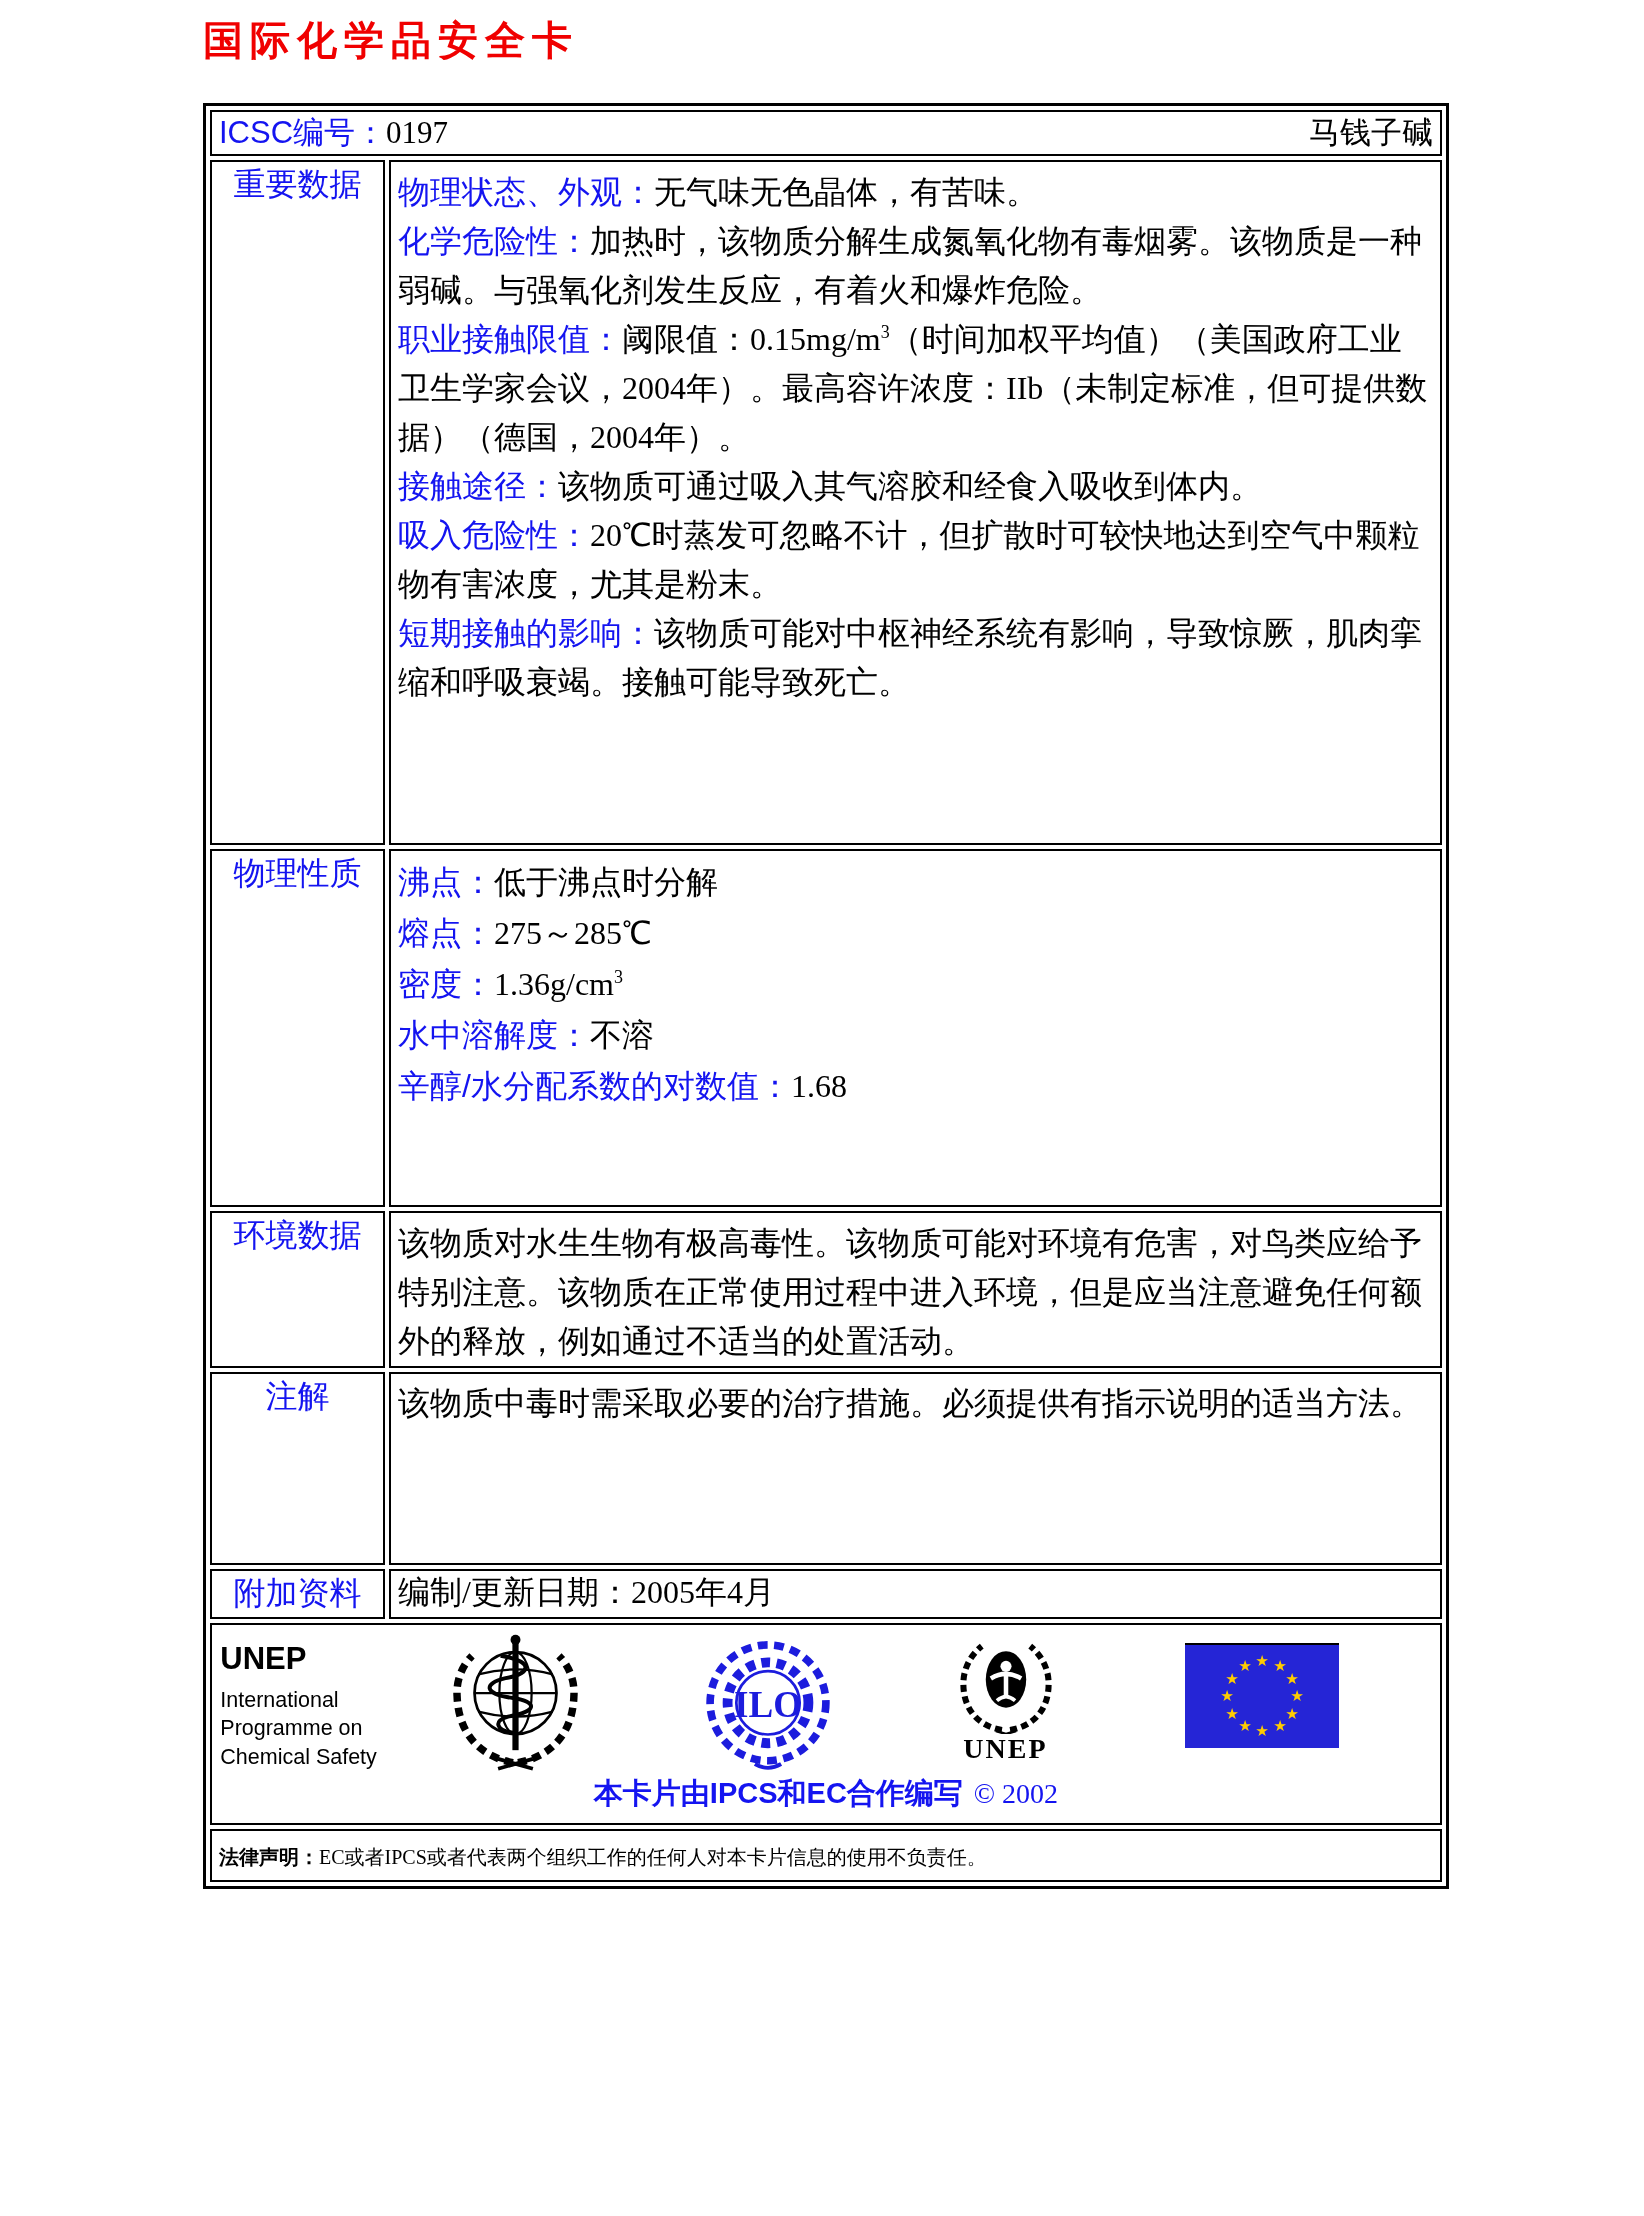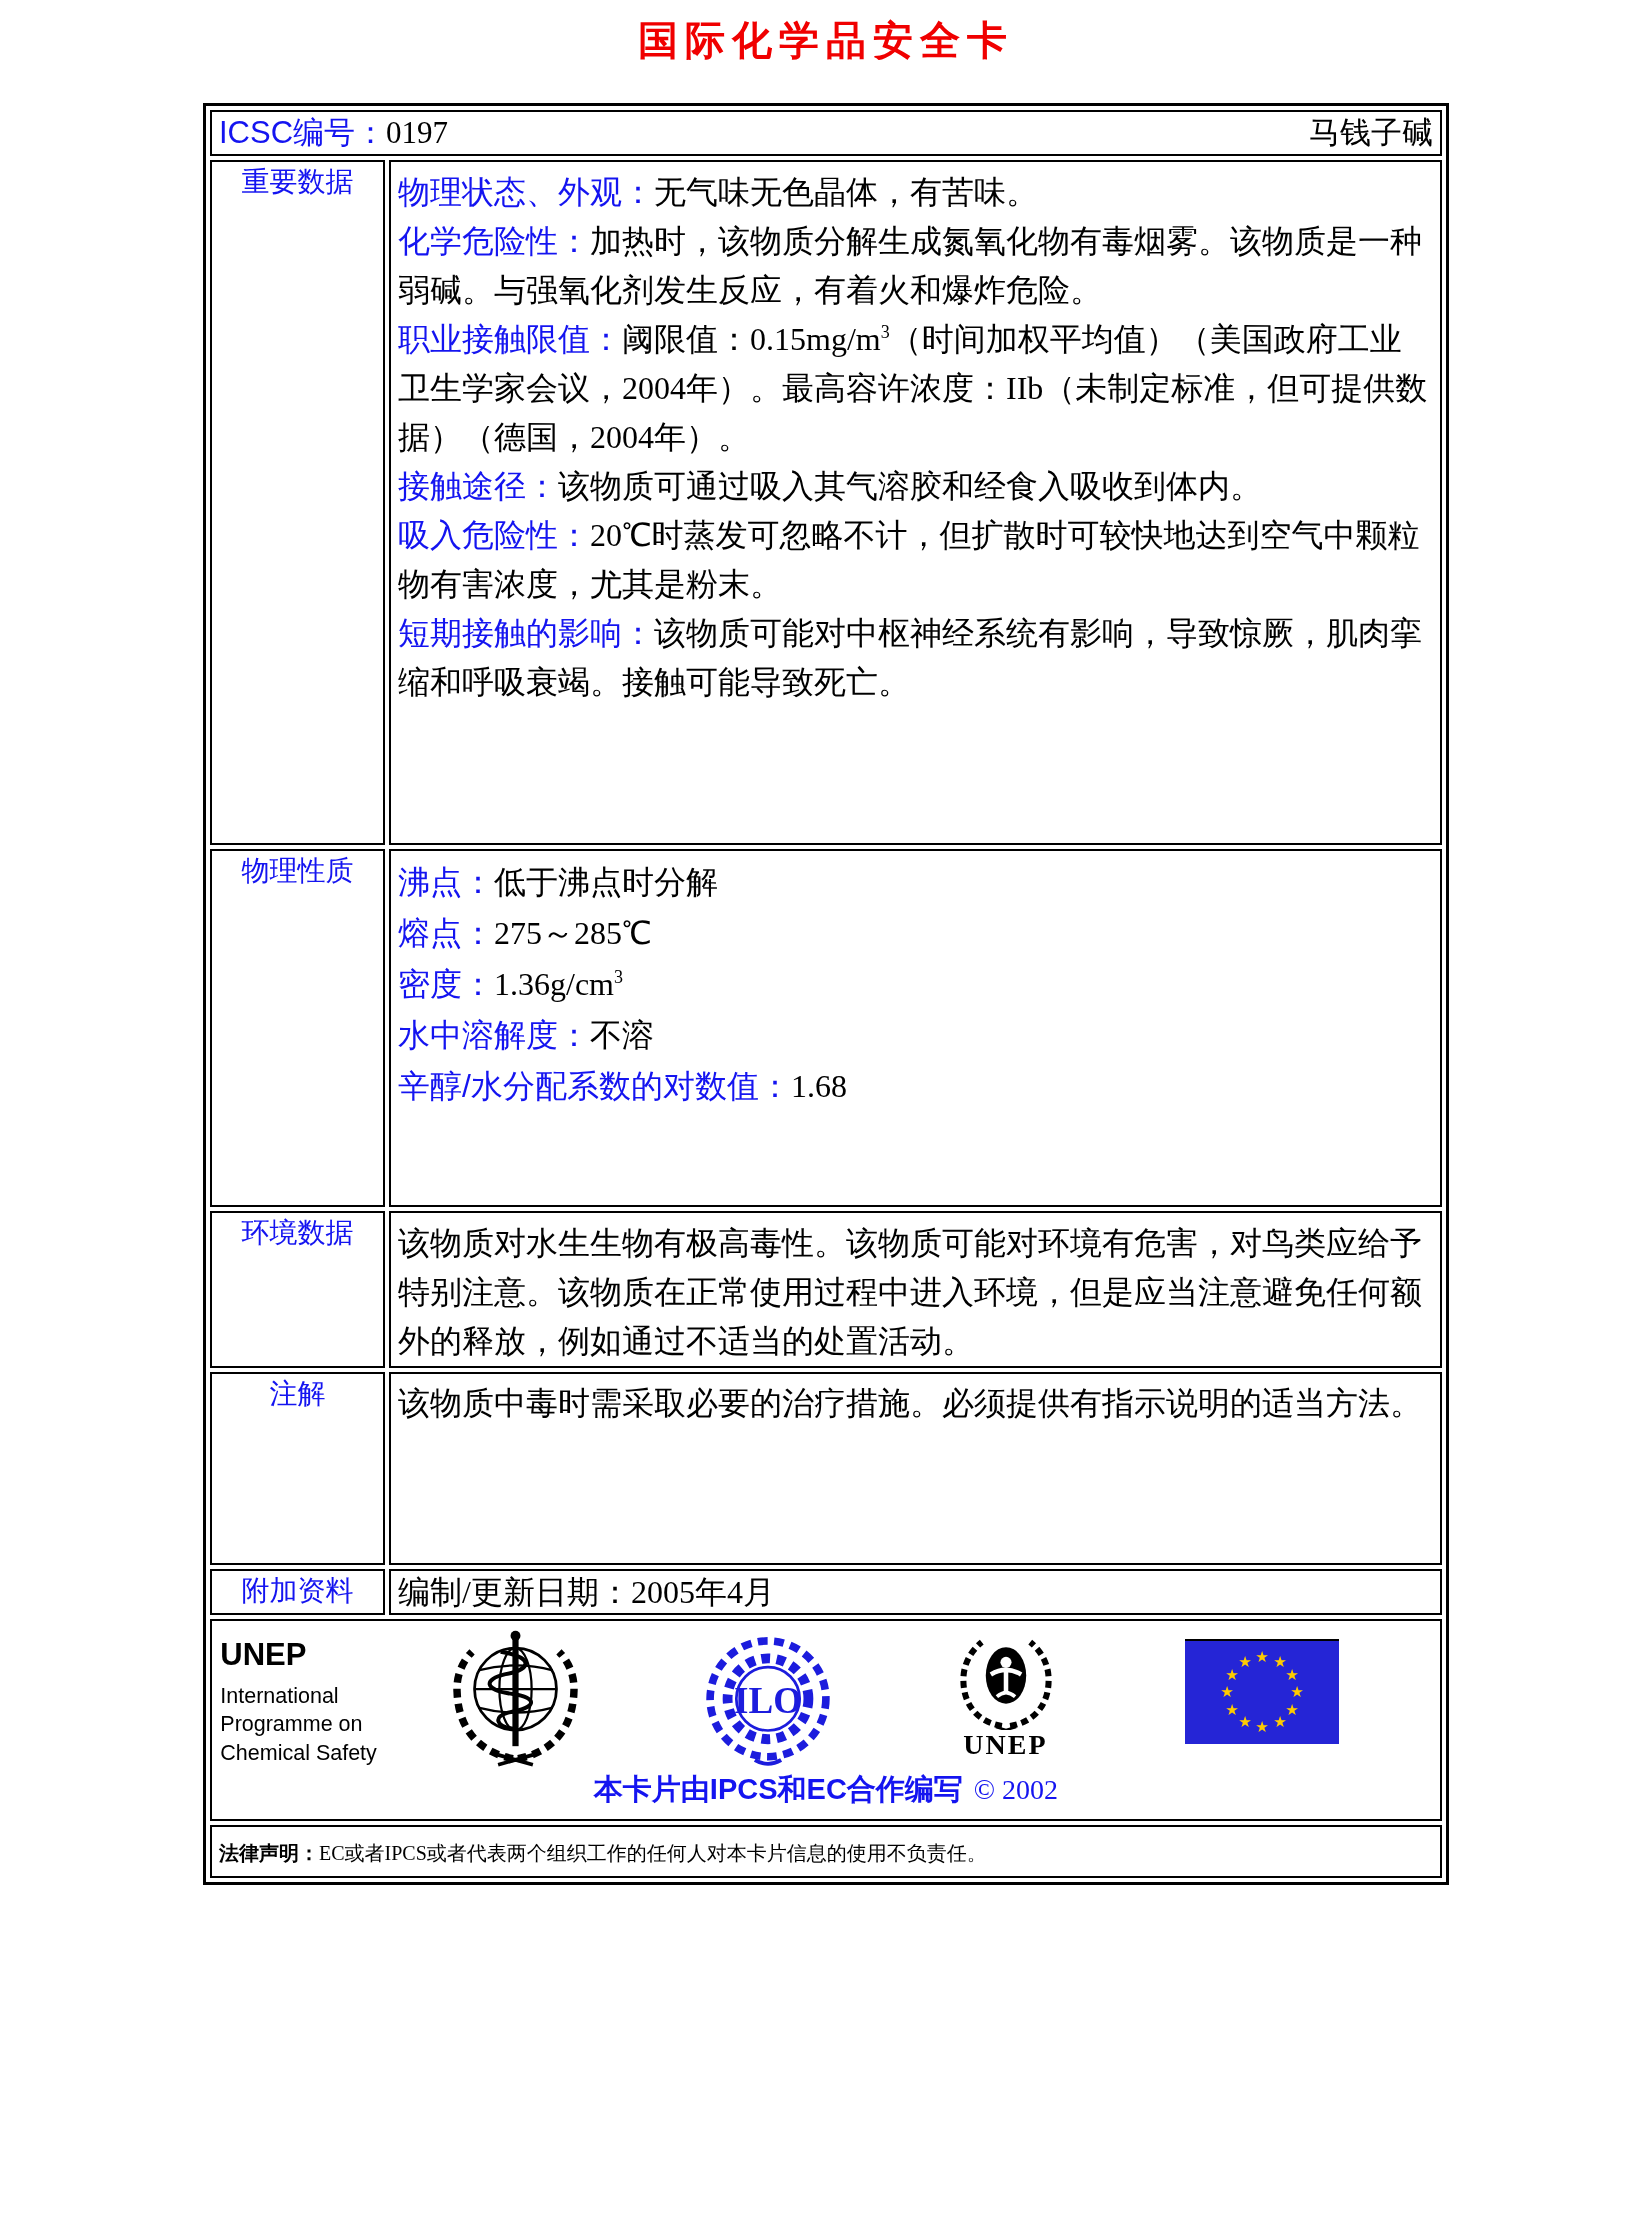--- a/index.html
+++ b/index.html
@@ -2,35 +2,35 @@
 <html style="font-size:11px"><head>
 <meta charset="utf-8">
 <style>
   html,body { margin:0; padding:0; background:#ffffff; }
   .page {
     position:relative; width:1644px; height:2216px; background:#ffffff;
     font-family:"Liberation Serif", serif; color:#000;
   }
   .title {
     position:absolute; top:12.5px; left:203px; width:1246px;
-    text-align:center; font-size:40px; font-weight:bold; color:#f00000;
+    text-align:left; font-size:40px; font-weight:bold; color:#f00000;
     letter-spacing:7px; font-family:"Liberation Serif", serif;
   }
   table.card {
     position:absolute; left:203px; top:103px; width:1246px;
     border-collapse:separate; border-spacing:4.2px; border:3.5px solid #000;
     table-layout:fixed; background:#fff;
   }
   table.card td { border:2.1px solid #000; vertical-align:top; overflow:hidden; }
   td.hdr { font-size:31px; vertical-align:middle; padding:0 7px; }
   .hdr-flex { display:flex; justify-content:space-between; align-items:center; }
   .k { color:#1414f0; font-family:"Liberation Sans", sans-serif; }
   td.lbl {
     vertical-align:middle; text-align:center; color:#1414f0;
-    font-family:"Liberation Sans", sans-serif; font-size:28px;
+    font-family:"Liberation Sans", sans-serif; font-size:32px;
   }
   td.body { padding:5.6px 9.7px 0 7px; font-size:32px; line-height:49px; color:#000; }
   td.body.phys .item { line-height:51px; }
   sup { font-size:18px; line-height:0; }
   td.small-row { padding-top:1.4px; }
   td.small-row .item { line-height:40px; }
   td.foot { position:relative; padding:0; }
   .ipcs { position:absolute; left:8.3px; top:16.7px; font-family:"Liberation Sans", sans-serif; }
   .ipcs .acr { font-size:31px; font-weight:bold; margin-bottom:8.3px; }
   .ipcs .ln { font-size:21.5px; line-height:28.5px; }

